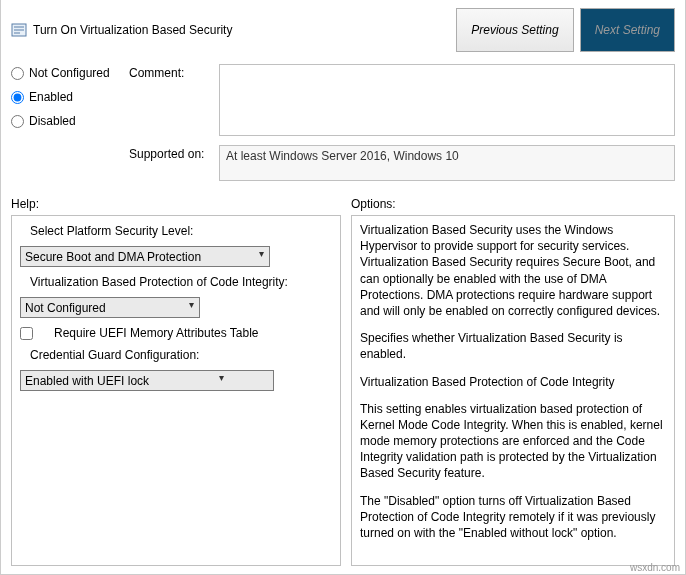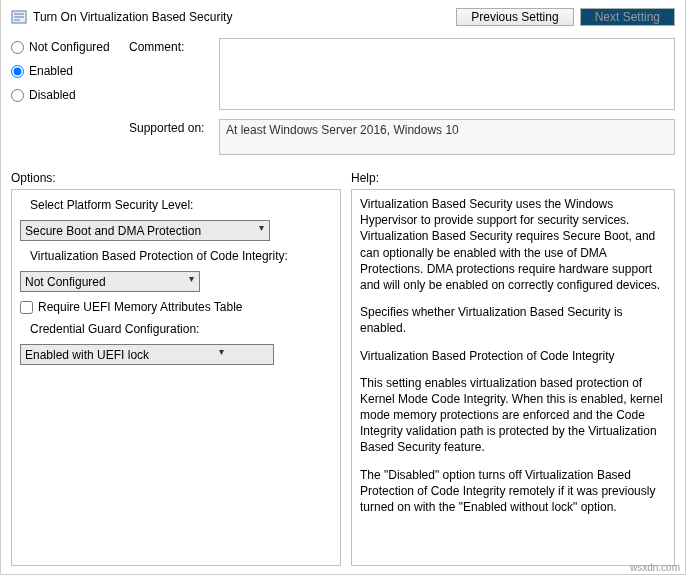--- a/index.html
+++ b/index.html
@@ -43,25 +43,26 @@
       justify-content: center;
     }
     .title-text {
       font-size: 12px;
     }
     .nav-buttons {
       display: flex;
       gap: 6px;
     }
     button.nav-btn {
-      padding: 1px 14px;
+      padding: 14px 14px;
       border: 1px solid #adadad;
       background: linear-gradient(#f8f8f8, #e8e8e8);
       cursor: pointer;
       font-size: 12px;
+      font-style: italic;
     }
     button.nav-btn:disabled {
       color: #9a9a9a;
       background: #0c4a6e;
     }
     .config-row {
       display: flex;
       margin-bottom: 6px;
     }
     .left-col {
@@ -179,21 +180,21 @@
       position: absolute;
       right: 6px;
       top: 2px;
       font-size: 10px;
       color: #333;
       pointer-events: none;
     }
     .checkbox-row {
       display: flex;
       align-items: center;
-      gap: 5px;
+      gap: 21px;
     }
     .checkbox-row input {
       margin: 0;
       width: 13px;
       height: 13px;
     }
     .watermark {
       position: absolute;
       bottom: 2px;
       right: 6px;
@@ -252,22 +253,22 @@
     <div class="left-col"></div>
     <div class="field-row">
       <div class="field-label">Supported on:</div>
       <div class="field-control">
         <div class="supported-box">At least Windows Server 2016, Windows 10</div>
       </div>
     </div>
   </div>
 
   <div class="labels-row">
+    <div>Help:</div>
     <div>Options:</div>
-    <div>Help:</div>
   </div>
 
   <div class="bottom-area">
     <div class="options-panel">
       <span class="opt-label">Select Platform Security Level:</span>
       <span class="select-wrap" style="width:250px;">
         <select style="width:250px;">
           <option>Secure Boot and DMA Protection</option>
         </select>
       </span>

